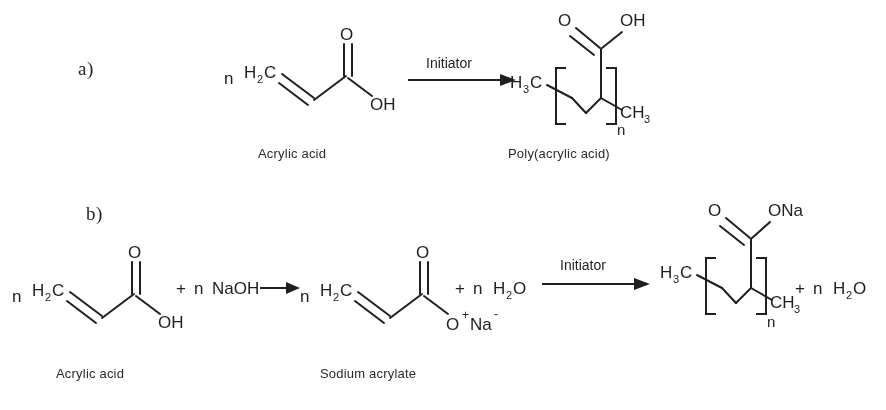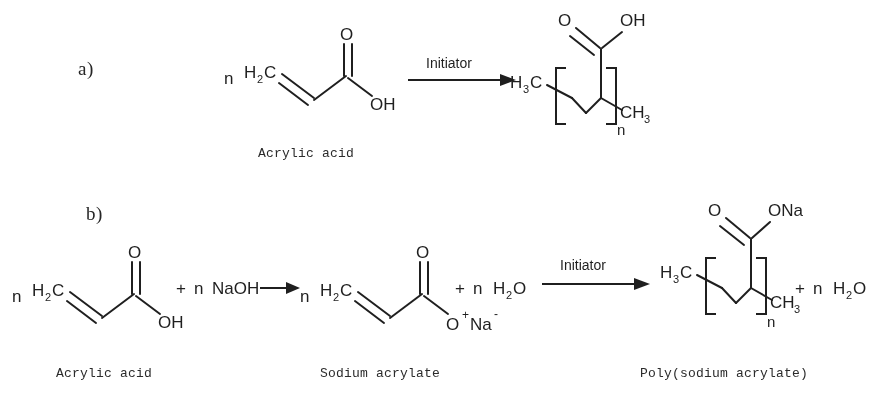--- a/index.html
+++ b/index.html
@@ -19,21 +19,21 @@
   .abs { position: absolute; }
 
   .panel-label {
     font-family: "Liberation Serif", serif;
     font-size: 19px;
     color: #262626;
     letter-spacing: .5px;
   }
 
   .caption {
-    font-family: Liberation Mono, monospace;
+    font-family: Liberation Sans, sans-serif;
     font-size: 13px;
     color: #2b2b2b;
     white-space: nowrap;
     letter-spacing: .2px;
   }
 
   .reagent-label {
     font-family: "Liberation Sans", sans-serif;
     font-size: 14px;
     color: #1f1f1f;
@@ -120,20 +120,21 @@
       <text class="sb" x="134" y="117">3</text>
 
       <polyline class="bracket" points="56,62 46,62 46,118 56,118"></polyline>
 
       <polyline class="bracket" points="96,62 106,62 106,118 96,118"></polyline>
 
       <text class="nsub" x="107" y="129">n</text>
     </svg>
   </div>
 
+  <div class="abs caption" style="left:508px; top:146px;">Poly(acrylic acid)</div>
 
   <div class="abs panel-label" style="left:86px; top:203px;">b)</div>
 
   <div class="abs" style="left:10px; top:240px; width:175px; height:100px;">
     <svg width="175" height="100" viewBox="0 0 175 100">
       <text class="at" x="2" y="62">n</text>
       <text class="at" x="22" y="56">H</text>
       <text class="sb" x="35" y="61">2</text>
       <text class="at" x="42" y="56">C</text>
       <line class="bond" x1="60" y1="52" x2="92" y2="76"></line>
@@ -215,21 +216,20 @@
       <line class="bond" x1="76" y1="107" x2="91" y2="92"></line>
       <line class="bond" x1="91" y1="92" x2="112" y2="104"></line>
       <text class="at" x="110" y="112">CH</text>
       <text class="sb" x="134" y="117">3</text>
       <polyline class="bracket" points="56,62 46,62 46,118 56,118"></polyline>
       <polyline class="bracket" points="96,62 106,62 106,118 96,118"></polyline>
       <text class="nsub" x="107" y="131">n</text>
     </svg>
   </div>
 
-  <div class="abs caption" style="left:640px; top:366px;">Poly(sodium acrylate)</div>
 
   <div class="abs" style="left:795px; top:272px; width:95px; height:32px;">
     <svg width="95" height="32" viewBox="0 0 95 32">
       <text class="at" x="0" y="22">+</text>
       <text class="at" x="18" y="22">n</text>
       <text class="at" x="38" y="22">H</text>
       <text class="sb" x="51" y="27">2</text>
       <text class="at" x="58" y="22">O</text>
     </svg>
   </div>

